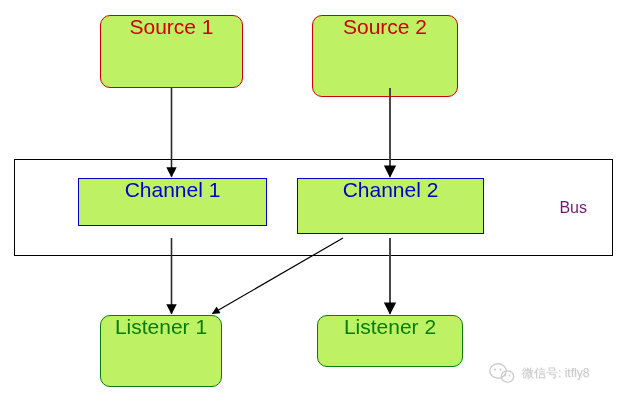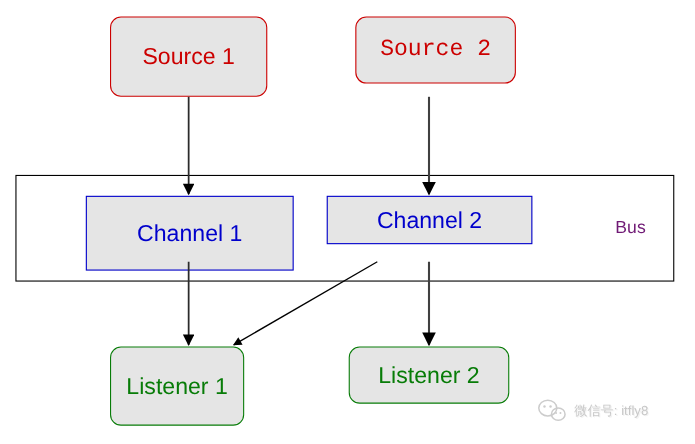--- a/index.html
+++ b/index.html
@@ -11,24 +11,24 @@
   .stage {
     position: relative;
     width: 632px;
     height: 404px;
     background: #ffffff;
     overflow: hidden;
   }
   .node {
     position: absolute;
     display: flex;
-    align-items: center;
+    align-items: flex-start;
     justify-content: center;
     box-sizing: border-box;
-    background: #e5e5e5;
+    background: #bef264;
     font-size: 21px;
     line-height: 1;
     white-space: nowrap;
   }
   .rounded { border-radius: 10px; }
   .source {
     border: 1.6px solid #cc0000;
     color: #cc0000;
   }
   .channel {
@@ -53,23 +53,23 @@
     position: absolute;
     right: 25px;
     top: 0;
     height: 100%;
     display: flex;
     align-items: center;
     font-size: 16px;
     color: #701a75;
   }
   #source-1   { left: 100px; top: 15px;  width: 143px; height: 73px; }
-  #source-2   { left: 323px; top: 15px;  width: 146px; height: 61px; font-family: Liberation Mono, monospace; }
-  #channel-1  { left: 78px;  top: 178px; width: 189px; height: 68px; }
-  #channel-2  { left: 297px; top: 178px; width: 187px; height: 44px; }
+  #source-2   { left: 312px; top: 15px;  width: 146px; height: 82px; }
+  #channel-1  { left: 78px;  top: 178px; width: 189px; height: 48px; }
+  #channel-2  { left: 297px; top: 178px; width: 187px; height: 56px; }
   #listener-1 { left: 100px; top: 315px; width: 122px; height: 72px; }
   #listener-2 { left: 317px; top: 315px; width: 146px; height: 52px; }
   .edges-layer {
     position: absolute;
     left: 0;
     top: 0;
     width: 632px;
     height: 404px;
     pointer-events: none;
   }

